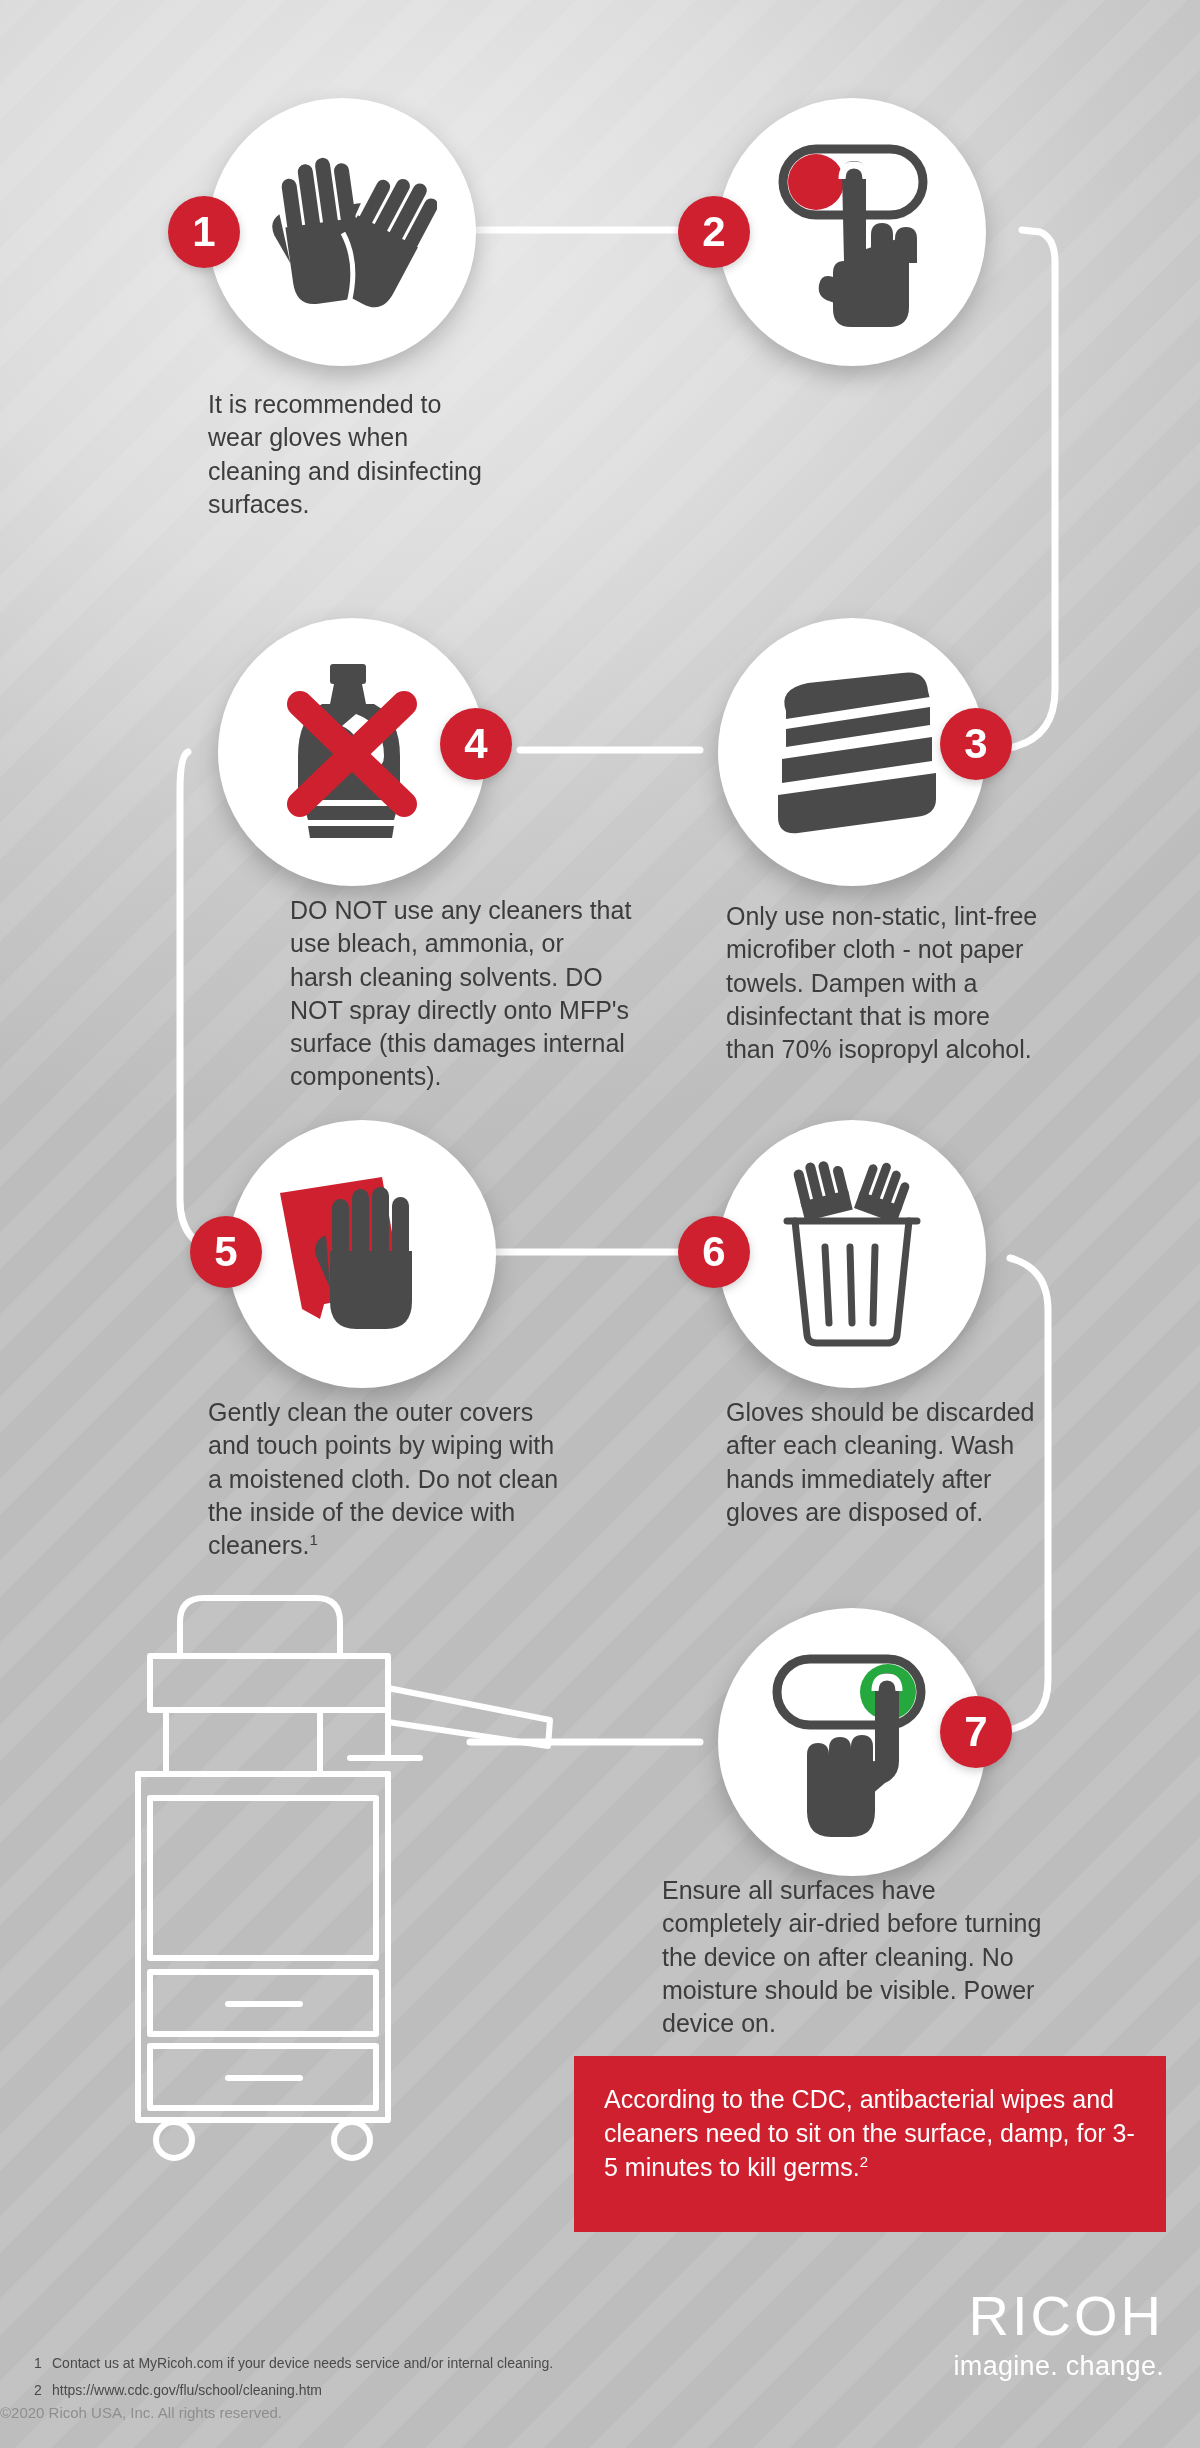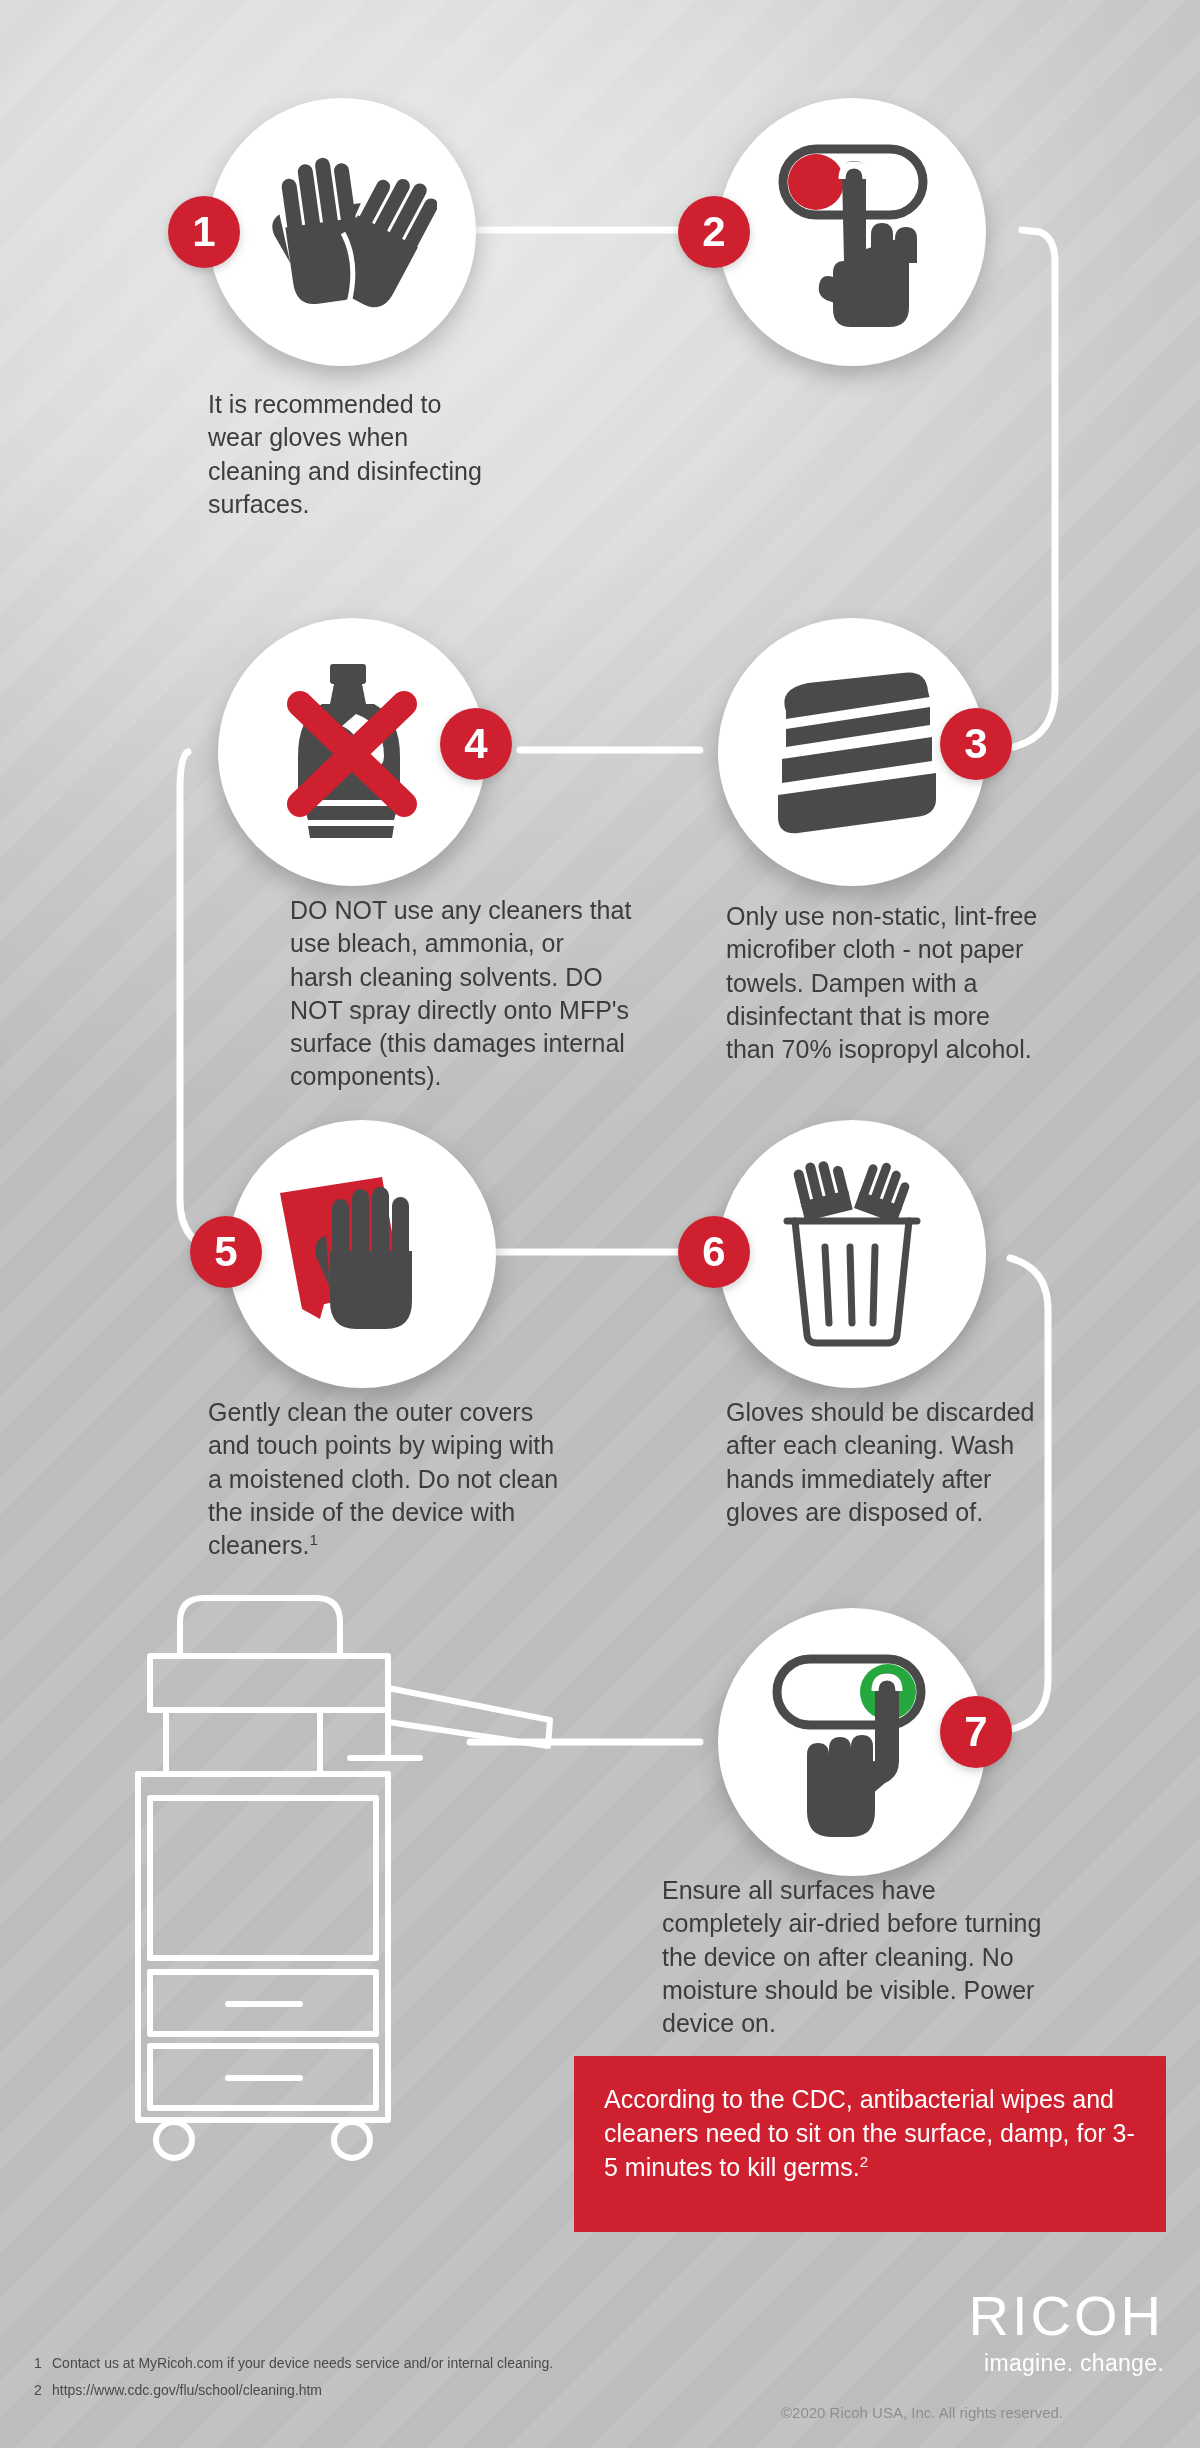--- a/index.html
+++ b/index.html
@@ -62,31 +62,31 @@
 
   
   .footnotes{
     position:absolute;left:34px;top:2350px;width:640px;
     color:#4a4a4a;font-size:14px;line-height:1.9;
   }
   .footnotes .fn{white-space:nowrap;}
   .footnotes .fn .num{display:inline-block;width:18px;}
 
   .copyright{
-    position:absolute;left:0;top:2404px;width:1063px;text-align:right;
+    position:absolute;left:0;top:2404px;width:1063px;text-align:left;
     color:#8e8e8e;font-size:15px;
   }
 
   
   .logo{position:absolute;right:36px;top:2288px;text-align:right;}
   .logo .mark{
     color:#ffffff;font-size:56px;font-weight:normal;letter-spacing:3px;line-height:1;
   }
   .logo .tag{
-    color:#ffffff;font-size:23px;line-height:1.2;margin-top:6px;letter-spacing:0.3px;
+    color:#ffffff;font-size:27px;line-height:1.2;margin-top:6px;letter-spacing:0.3px;
   }
   svg{display:block;}
 </style>
 </head>
 <body>
 
 <div class="page">
 
   <svg class="wires" viewBox="0 0 1200 2448" width="1200" height="2448" aria-hidden="true">
     <g fill="none" stroke="#ffffff" stroke-width="7" stroke-linecap="round" stroke-linejoin="round">

